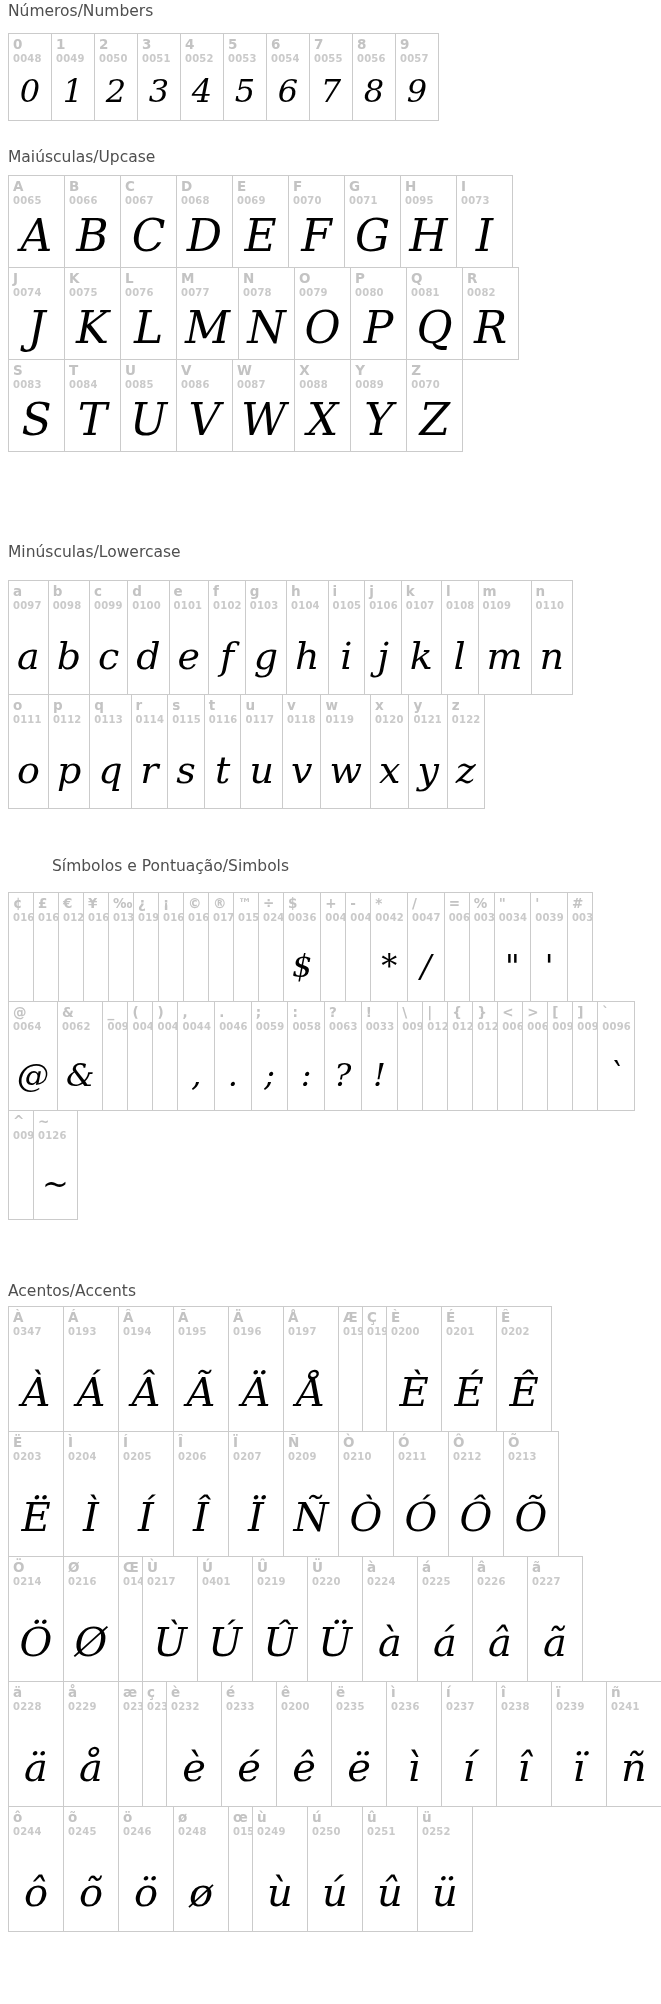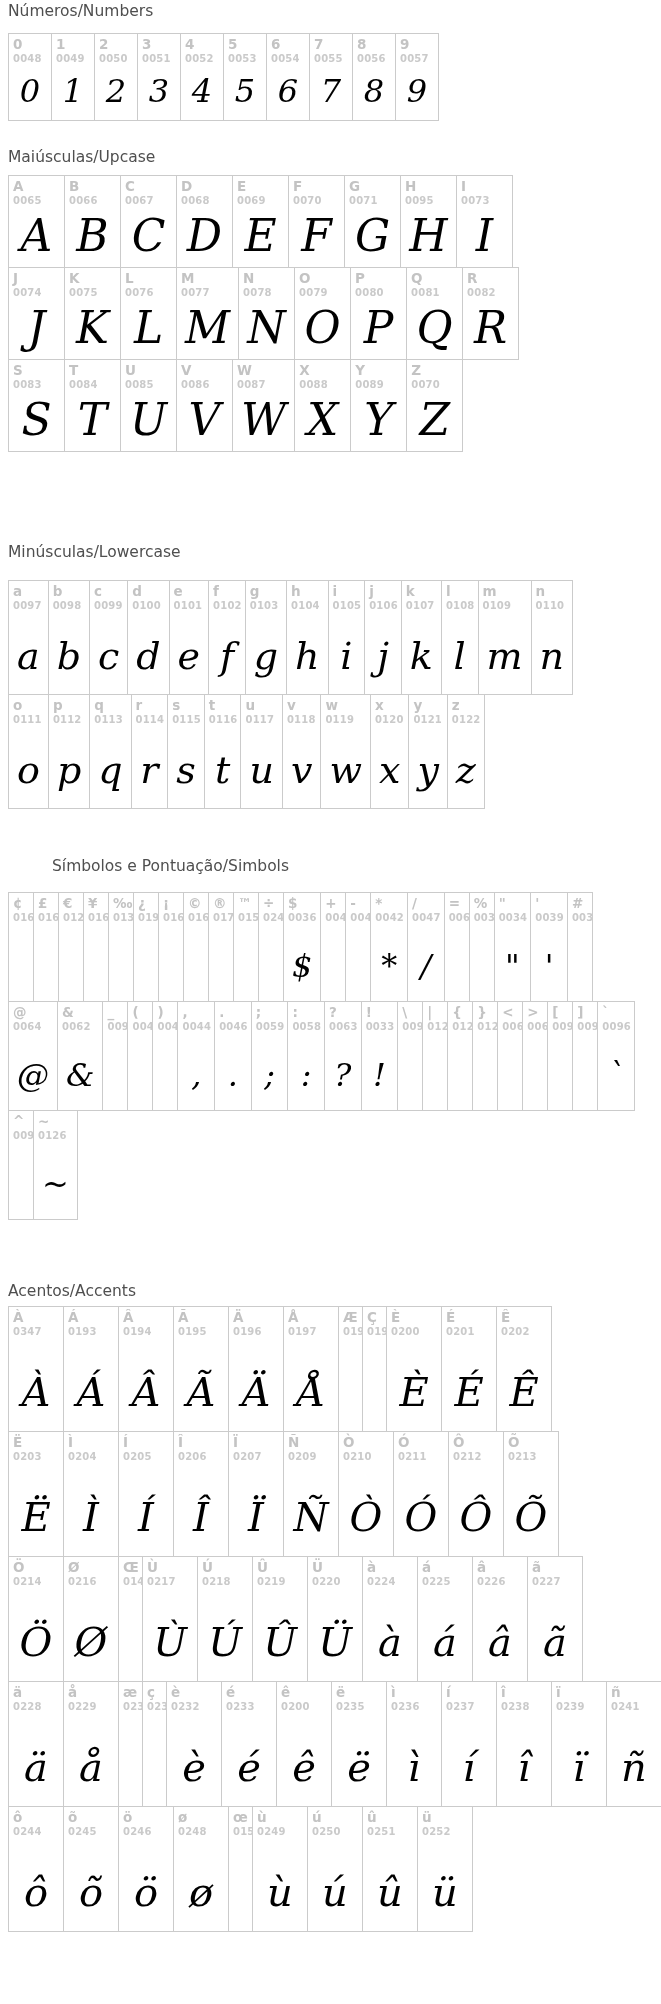--- a/index.html
+++ b/index.html
@@ -1226,21 +1226,21 @@
               <span class="ref">Ù</span>
               <span class="code">0217</span>
             </div>
             <div class="glyph-area">
               <span class="glyph">Ù</span>
             </div>
           </div>
           <div class="cell has-glyph">
             <div class="cell-head">
               <span class="ref">Ú</span>
-              <span class="code">0218</span>
+              <span class="code">0401</span>
             </div>
             <div class="glyph-area">
               <span class="glyph">Ú</span>
             </div>
           </div>
           <div class="cell has-glyph">
             <div class="cell-head">
               <span class="ref">Û</span>
               <span class="code">0219</span>
             </div>

